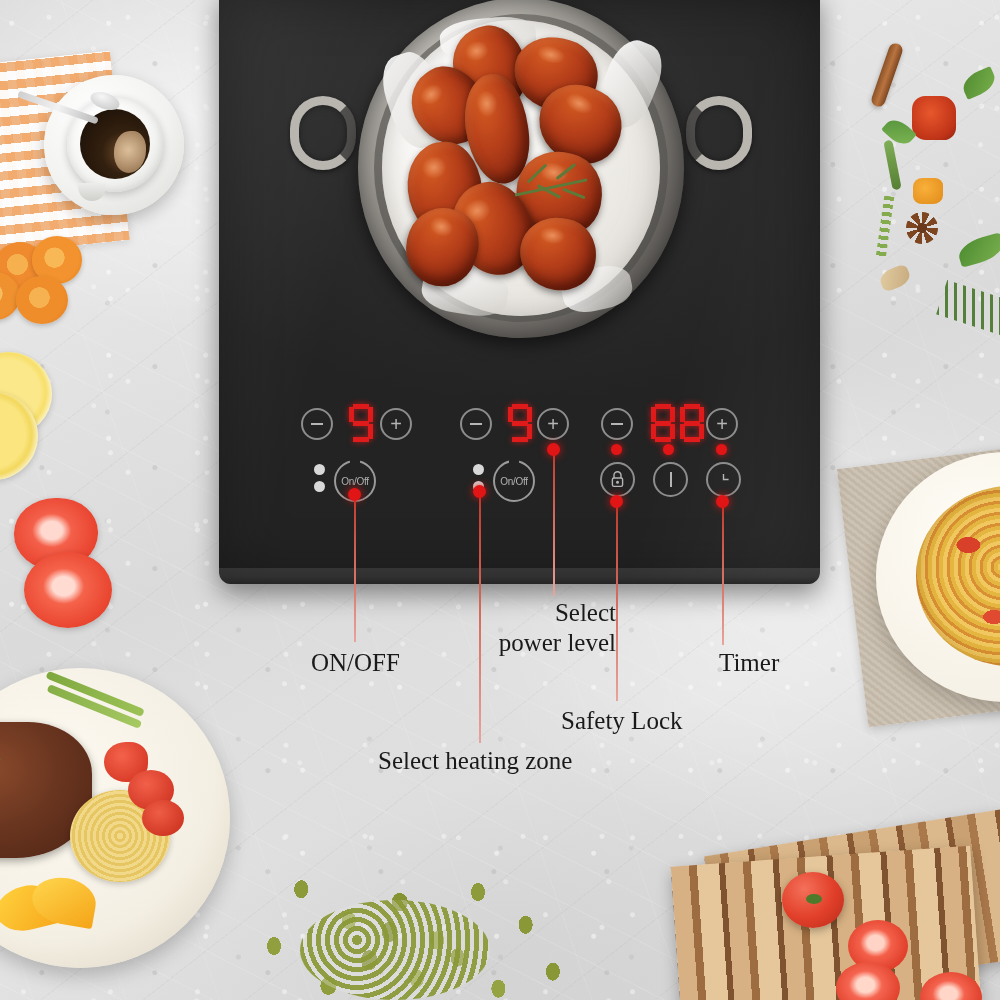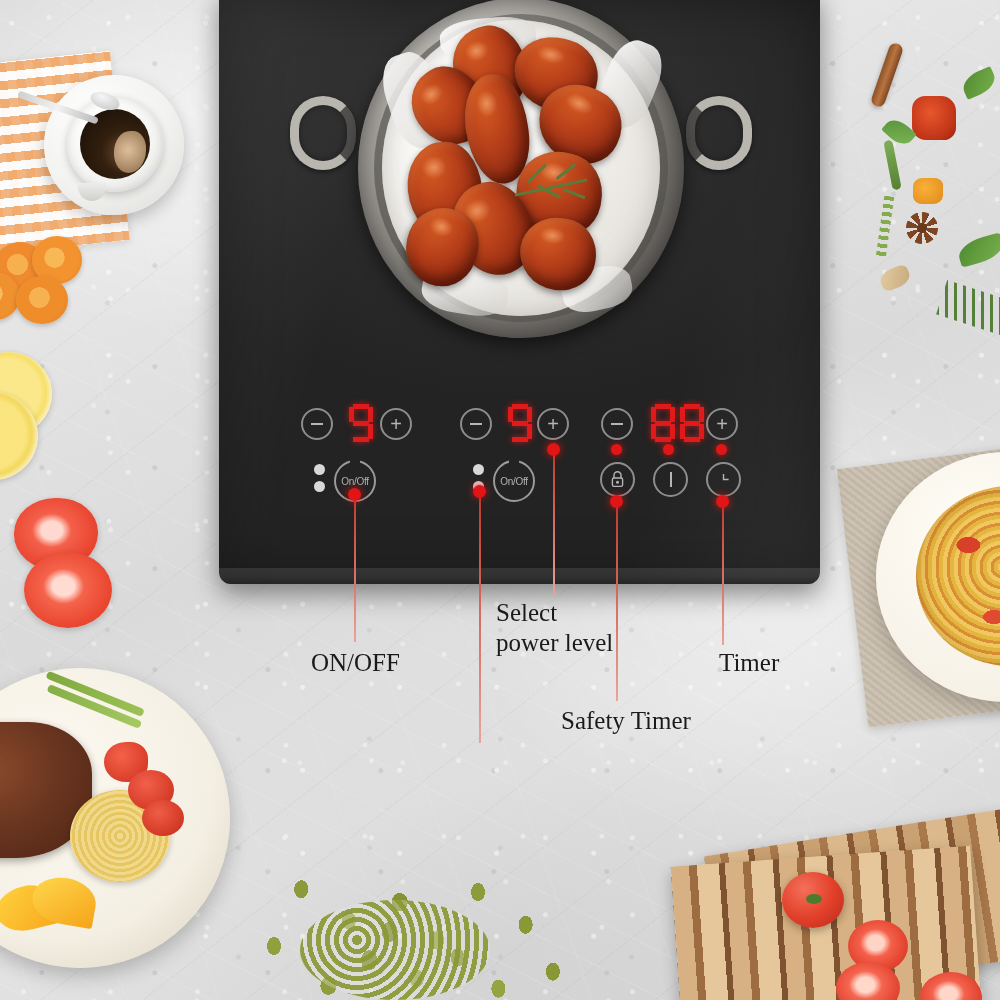--- a/index.html
+++ b/index.html
@@ -218,21 +218,21 @@
 
   .annotation {
     position: absolute;
     font-family: "Liberation Serif", serif;
     color: #1a1a1a;
     font-size: 25px;
     line-height: 1.18;
     white-space: pre-line;
     z-index: 42;
   }
-  .annotation.center { text-align: left; }
+  .annotation.center { text-align: right; }
 </style>
 </head>
 <body>
 
 <div id="scene">
 
   <div id="stone-texture"></div>
   <div id="stone-scratches"></div>
 
   <div style="position:absolute;left:-30px;top:58px;width:150px;height:190px;transform:rotate(-6deg);
@@ -510,27 +510,28 @@
 
     <div id="cooktop-bottom-edge"></div>
   </div>
 
   <div class="leader-dot" style="left:348px;top:488px;"></div>
   <div class="leader" style="left:354px;top:494px;height:148px;"></div>
   <div class="annotation" style="left:311px;top:648px;">ON/OFF</div>
 
   <div class="leader-dot" style="left:473px;top:485px;"></div>
   <div class="leader" style="left:479px;top:491px;height:252px;"></div>
+  <div class="annotation" style="left:378px;top:746px;">Select heating zone</div>
 
   <div class="leader-dot" style="left:547px;top:443px;"></div>
   <div class="leader" style="left:553px;top:449px;height:147px;"></div>
   <div class="annotation center" style="left:496px;top:598px;width:120px;">Select
 power level</div>
 
   <div class="leader-dot" style="left:610px;top:495px;"></div>
   <div class="leader" style="left:616px;top:501px;height:200px;"></div>
-  <div class="annotation" style="left:561px;top:706px;">Safety Timer</div>
+  <div class="annotation" style="left:561px;top:706px;">Safety Lock</div>
 
   <div class="leader-dot" style="left:716px;top:495px;"></div>
   <div class="leader" style="left:722px;top:501px;height:144px;"></div>
   <div class="annotation" style="left:719px;top:648px;">Timer</div>
 
 </div>
 
 </body></html>

